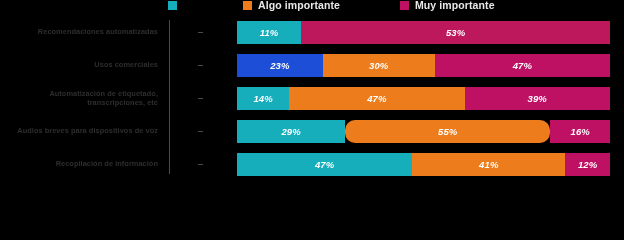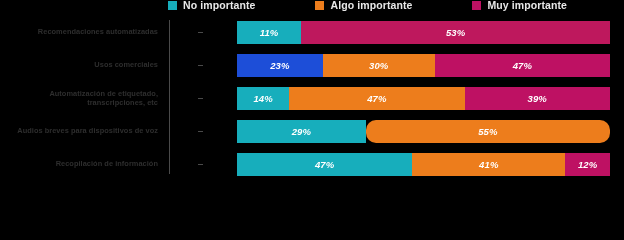--- a/index.html
+++ b/index.html
@@ -136,21 +136,20 @@
   }
 </style>
 </head>
 <body>
 
 <div id="chart-root">
 
   <div class="legend">
     <div class="legend-item">
       <span class="legend-swatch" style="background: rgb(23, 174, 188);"></span>
-      <span class="legend-label">No importante</span>
     </div>
     <div class="legend-item">
       <span class="legend-swatch" style="background: rgb(237, 125, 28);"></span>
       <span class="legend-label">Algo importante</span>
     </div>
     <div class="legend-item">
       <span class="legend-swatch" style="background: rgb(190, 17, 99);"></span>
       <span class="legend-label">Muy importante</span>
     </div>
   </div>
@@ -208,20 +207,23 @@
       <div class="row">
         <div class="row-label" style="color: rgb(46, 46, 46);">Audios breves para dispositivos de voz</div>
         <div class="tick" style="background: rgb(74, 74, 74);"></div>
         <div class="bar">
           <div class="seg" style="background: rgb(23, 174, 188); flex: 29 1 0px;">
             <span class="seg-value">29%</span>
           </div>
           <div class="seg" style="background: rgb(237, 125, 28); flex: 55 1 0px; border-radius: 10px;">
             <span class="seg-value">55%</span>
           </div>
+          <div class="seg" style="background: rgb(190, 17, 99); flex: 16 1 0px;">
+            <span class="seg-value">16%</span>
+          </div>
         </div>
       </div>
 
       <div class="row">
         <div class="row-label" style="color: rgb(46, 46, 46);">Recopilación de información</div>
         <div class="tick" style="background: rgb(74, 74, 74);"></div>
         <div class="bar">
           <div class="seg" style="background: rgb(23, 174, 188); flex: 47 1 0px;">
             <span class="seg-value">47%</span>
           </div>

